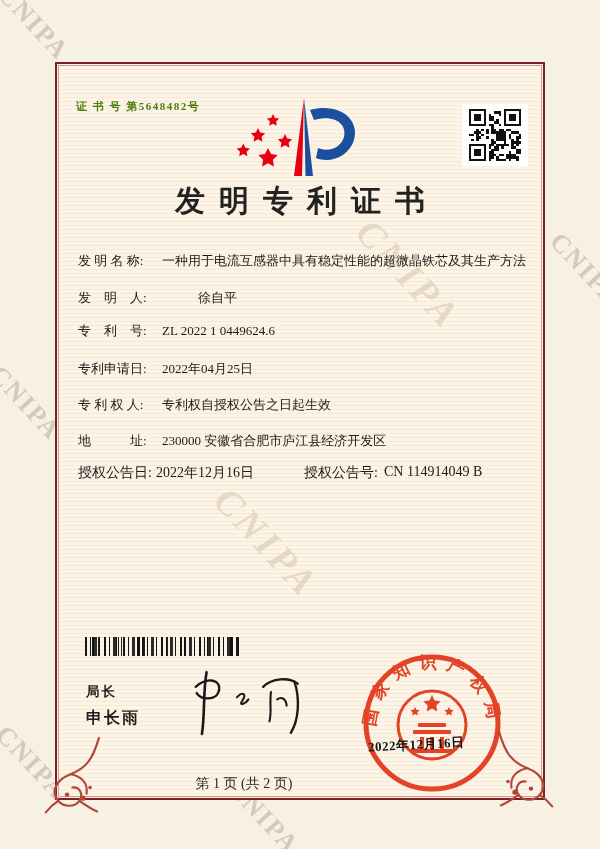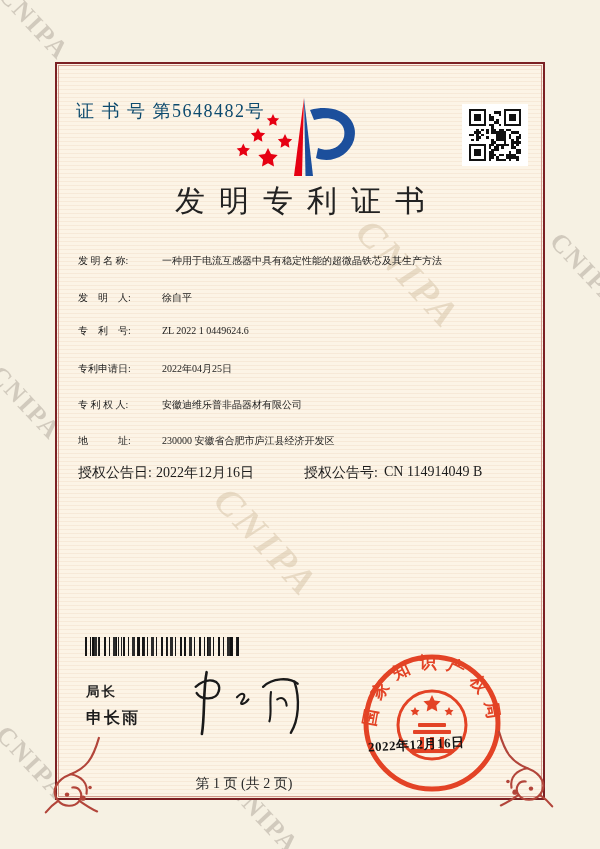--- a/index.html
+++ b/index.html
@@ -6,27 +6,27 @@
   .page{position:relative;width:600px;height:849px;background:#f6f1e3;overflow:hidden;
         font-family:"Liberation Serif","DejaVu Serif",serif;color:#1d1d1d;}
   .wm{position:absolute;transform:rotate(47deg);font-weight:bold;letter-spacing:2px;
       color:rgba(150,140,128,.38);font-size:26px;pointer-events:none;}
   .wm.ghost{color:rgba(206,184,152,.42);font-size:38px;font-style:italic;letter-spacing:4px;}
   .frame{position:absolute;left:55px;top:62px;width:486px;height:734px;border:2px solid #7b2023;
          background:
            repeating-linear-gradient(0deg, rgba(214,168,128,.14) 0 1px, transparent 1px 4px),
            #fcf4e6;}
   .frame-inner{position:absolute;inset:1px;border:1px solid #d29a8c;pointer-events:none;}
-  .certno{position:absolute;left:76px;top:99px;font-size:18px;letter-spacing:1.5px;color:#0c4a6e;}
+  .certno{position:absolute;left:76px;top:99px;font-size:11px;letter-spacing:1.5px;color:#4d7c0f;font-weight:bold;}
   .logo{position:absolute;left:228px;top:96px;}
   .qrpad{position:absolute;left:462px;top:104px;width:66px;height:62px;background:#fff;}
   .qr{position:absolute;left:469px;top:109px;}
   .title{position:absolute;left:0;top:181px;width:600px;text-align:center;font-size:30px;
-         font-weight:400;letter-spacing:14px;padding-left:14px;box-sizing:border-box;color:#222;}
-  .row{position:absolute;left:78px;width:448px;display:flex;font-size:10px;line-height:18px;color:#1b1b1b;}
+         font-weight:700;letter-spacing:14px;padding-left:14px;box-sizing:border-box;color:#222;}
+  .row{position:absolute;left:78px;width:448px;display:flex;font-size:13px;line-height:18px;color:#1b1b1b;}
   .row .lab{flex:0 0 84px;}
   .row .val{flex:1;}
   .grantrow{position:absolute;left:78px;top:464px;width:450px;font-size:14px;display:flex;color:#1b1b1b;}
   .grantrow .lab1{flex:0 0 78px;}
   .grantrow .val1{flex:0 0 148px;}
   .grantrow .lab2{flex:0 0 80px;}
   .paras{position:absolute;left:78px;top:496px;width:446px;font-size:13px;line-height:22px;
          font-style:italic;color:#262626;}
   .paras p{margin:0;text-indent:2em;}
   .barcode{position:absolute;left:85px;top:637px;width:155px;height:19px;
@@ -220,35 +220,35 @@
         </g>
     </svg>
   </div>
 
   <div class="title">发明专利证书</div>
 
   <div class="row" style="top:252px;">
     <span class="lab">发 明 名 称:</span>
     <span class="val">一种用于电流互感器中具有稳定性能的超微晶铁芯及其生产方法</span>
   </div>
-  <div class="row" style="top:289px;">
+  <div class="row" style="top:289px;gap:36px;">
     <span class="lab">发　明　人:</span>
     <span class="val">徐自平</span>
   </div>
   <div class="row" style="top:322px;">
     <span class="lab">专　利　号:</span>
     <span class="val">ZL 2022 1 0449624.6</span>
   </div>
   <div class="row" style="top:360px;">
     <span class="lab">专利申请日:</span>
     <span class="val">2022年04月25日</span>
   </div>
   <div class="row" style="top:396px;">
     <span class="lab">专 利 权 人:</span>
-    <span class="val">安徽迪维乐普非晶器材有限公司</span>
+    <span class="val">专利权自授权公告之日起生效</span>
   </div>
   <div class="row" style="top:432px;">
     <span class="lab">地　　　址:</span>
     <span class="val">230000 安徽省合肥市庐江县经济开发区</span>
   </div>
 
   <div class="grantrow">
     <span class="lab1">授权公告日:</span>
     <span class="val1">2022年12月16日</span>
     <span class="lab2">授权公告号:</span>

